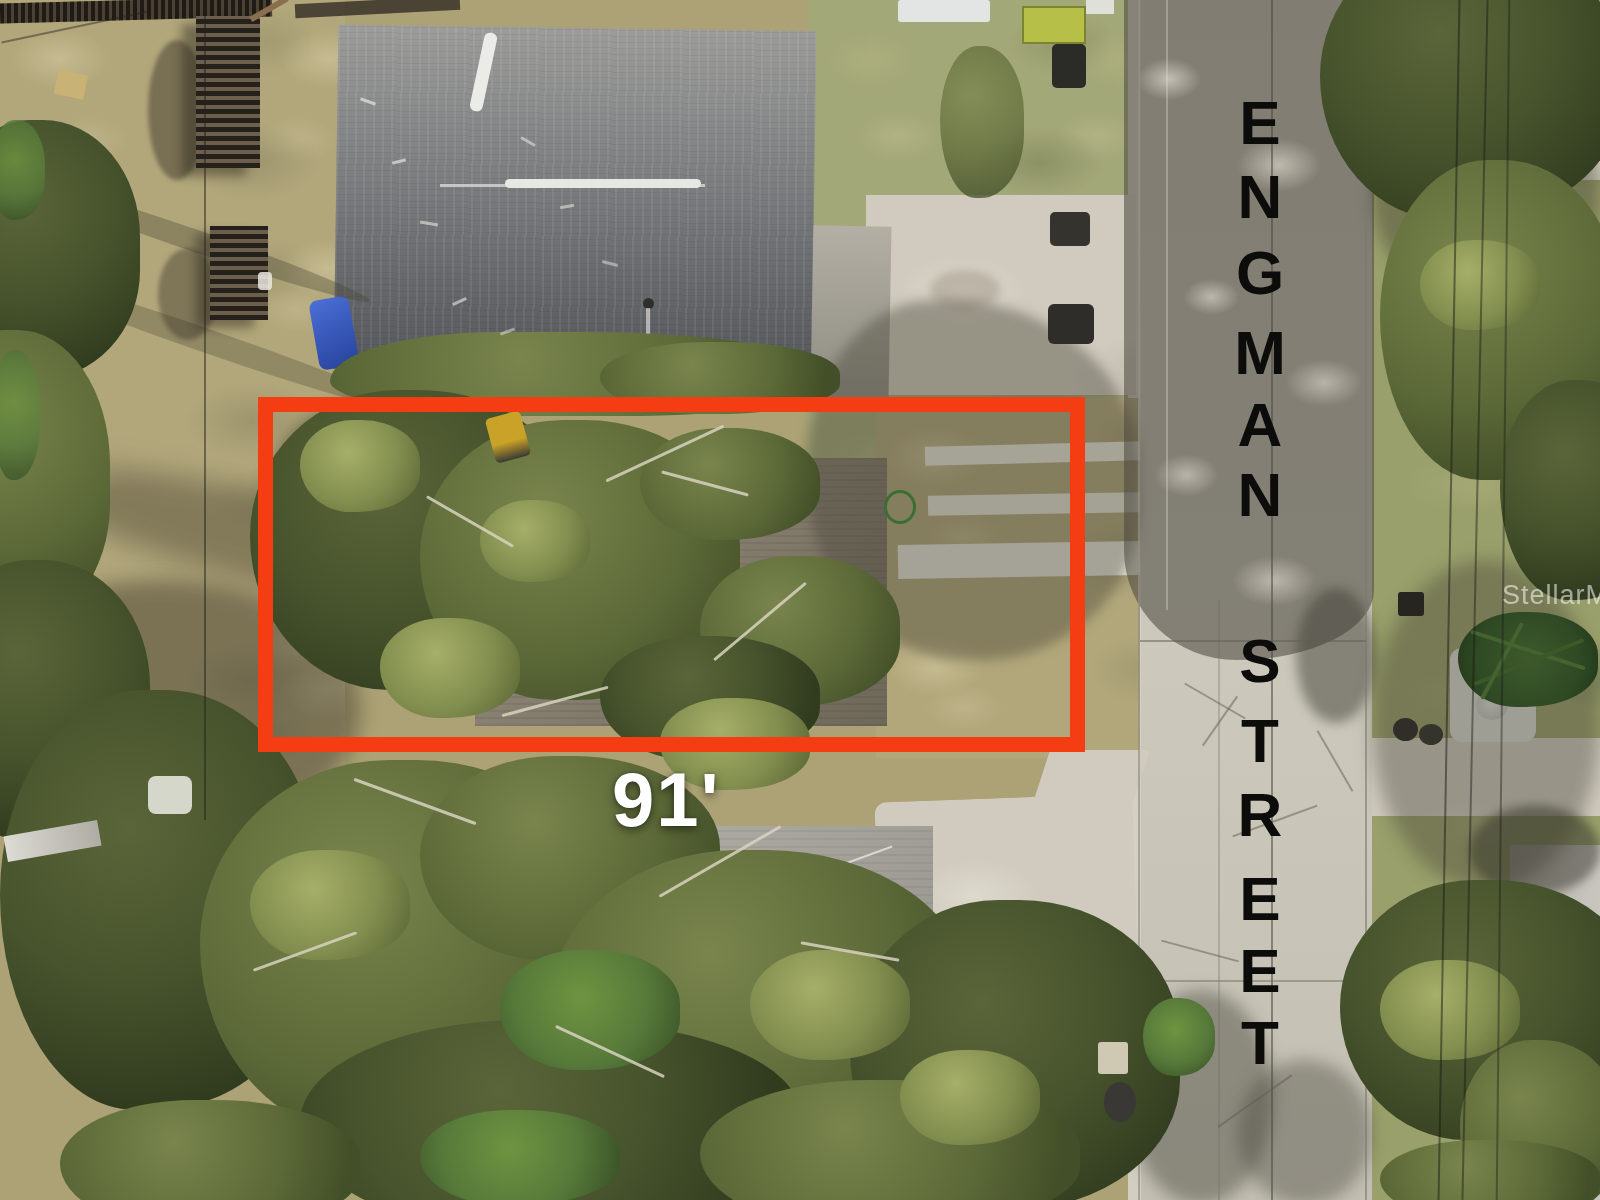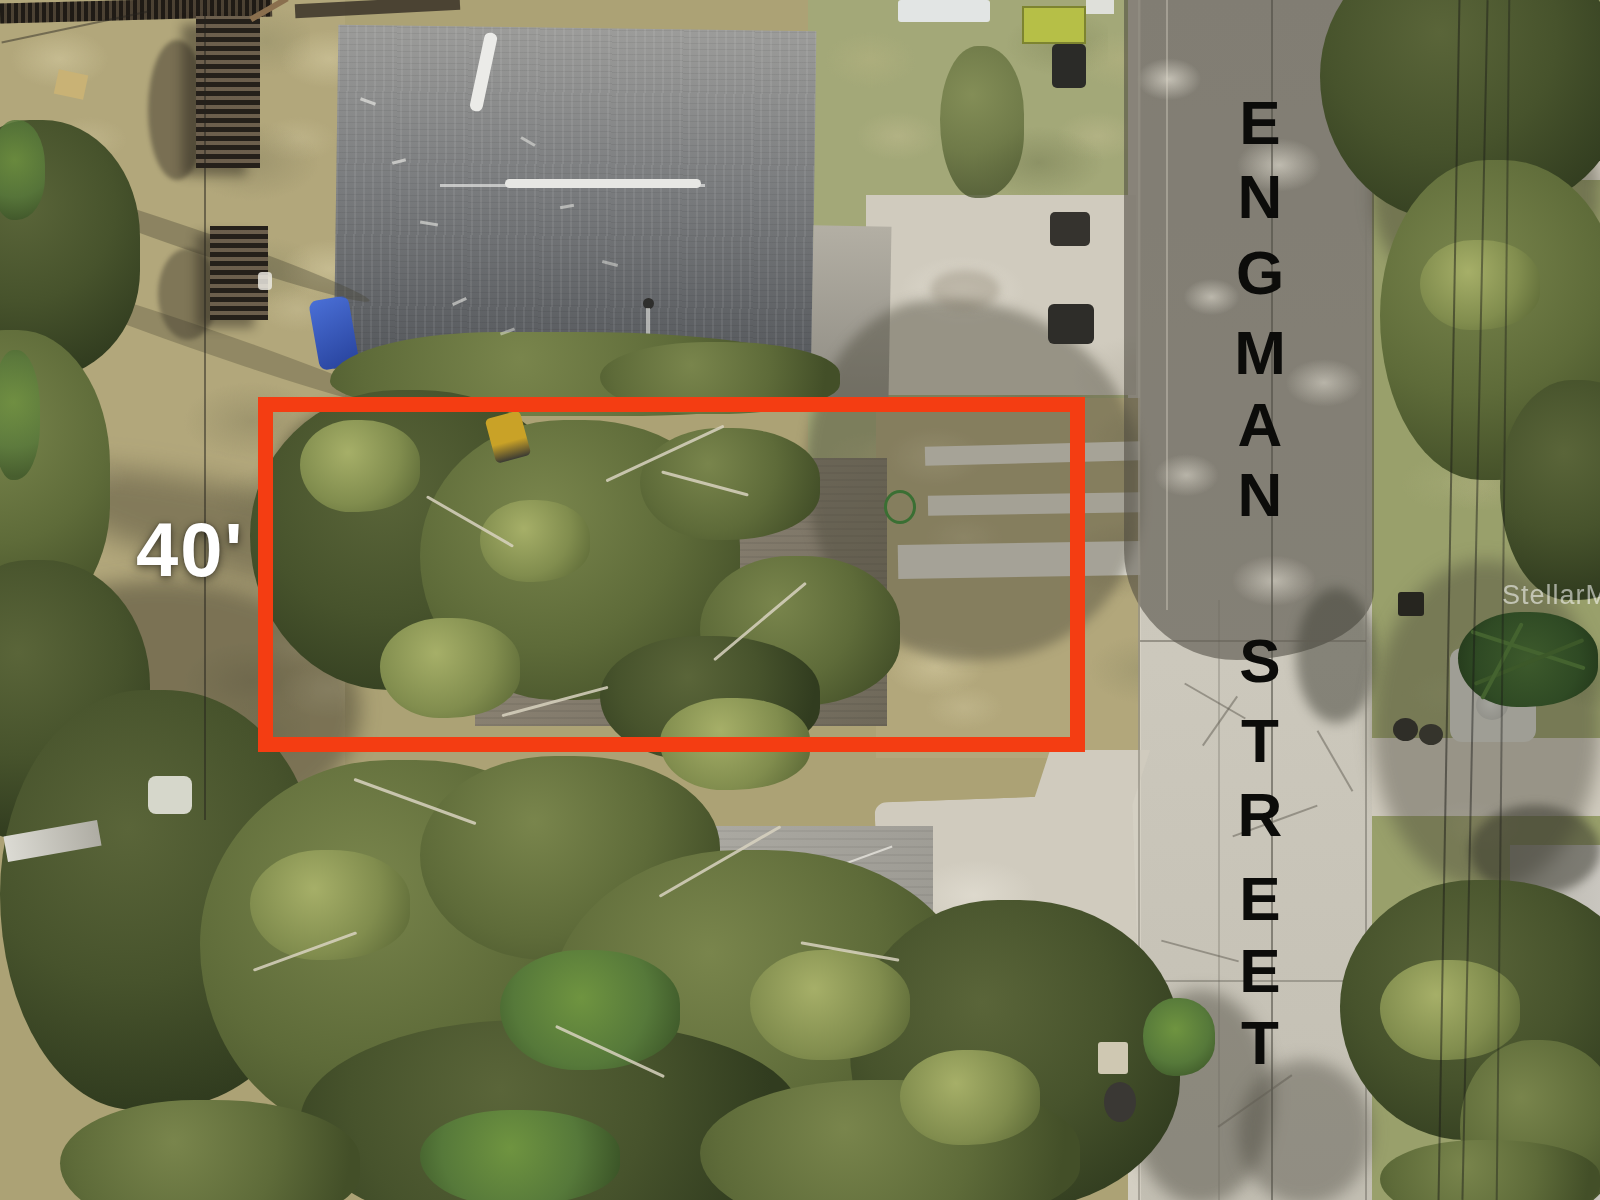--- a/index.html
+++ b/index.html
@@ -225,21 +225,21 @@
   <div class="a" style="left:500px;top:330px;width:15px;height:3px;background:rgba(244,244,238,.45);transform:rotate(-20deg)"></div>
 
   <div class="a" style="left:204px;top:0;width:2px;height:820px;background:rgba(35,33,28,.5)"></div>
   <div class="a" style="left:0;top:26px;width:150px;height:2px;background:rgba(35,33,28,.45);transform:rotate(-12deg)"></div>
   <div class="a" style="left:1166px;top:0;width:2px;height:610px;background:rgba(225,220,205,.35)"></div>
   <div class="a" style="left:1448px;top:0;width:2px;height:1200px;background:rgba(25,25,22,.5);transform:rotate(1deg)"></div>
   <div class="a" style="left:1474px;top:0;width:2px;height:1200px;background:rgba(25,25,22,.45);transform:rotate(1.2deg)"></div>
   <div class="a" style="left:1502px;top:0;width:2px;height:1200px;background:rgba(25,25,22,.4);transform:rotate(.6deg)"></div>
 
   <div id="boundary" style="border-color: rgb(244, 61, 18);"></div>
-  <div class="dim" style="left: 136px; top: 512px; color: rgb(255, 255, 255);">40'</div>
+  <div class="dim" style="left: 612px; top: 762px; color: rgb(255, 255, 255);">91'</div>
 
   <div>
     <span class="sl" style="top: 92px; color: rgb(12, 12, 10);">E</span>
     <span class="sl" style="top: 166px; color: rgb(12, 12, 10);">N</span>
     <span class="sl" style="top: 242px; color: rgb(12, 12, 10);">G</span>
     <span class="sl" style="top: 322px; color: rgb(12, 12, 10);">M</span>
     <span class="sl" style="top: 394px; color: rgb(12, 12, 10);">A</span>
     <span class="sl" style="top: 464px; color: rgb(12, 12, 10);">N</span>
     <span class="sl" style="top: 630px; color: rgb(12, 12, 10);">S</span>
     <span class="sl" style="top: 710px; color: rgb(12, 12, 10);">T</span>

